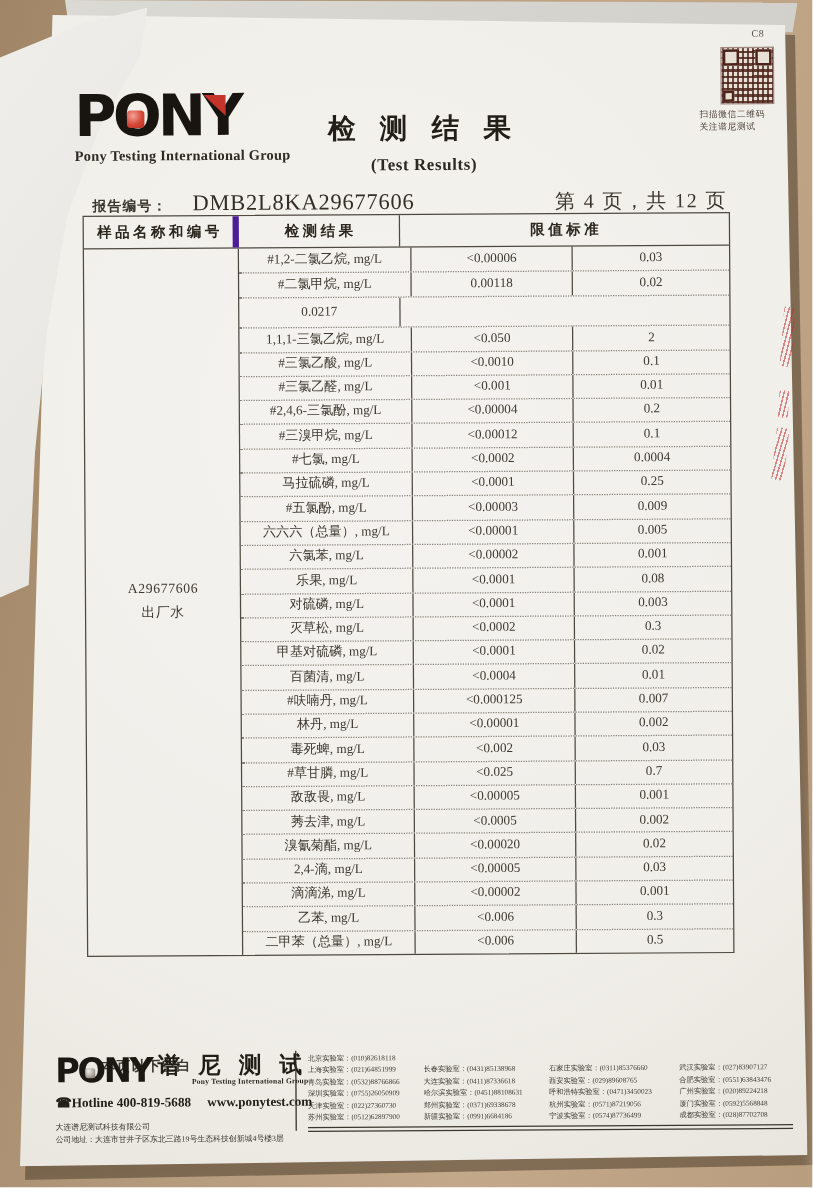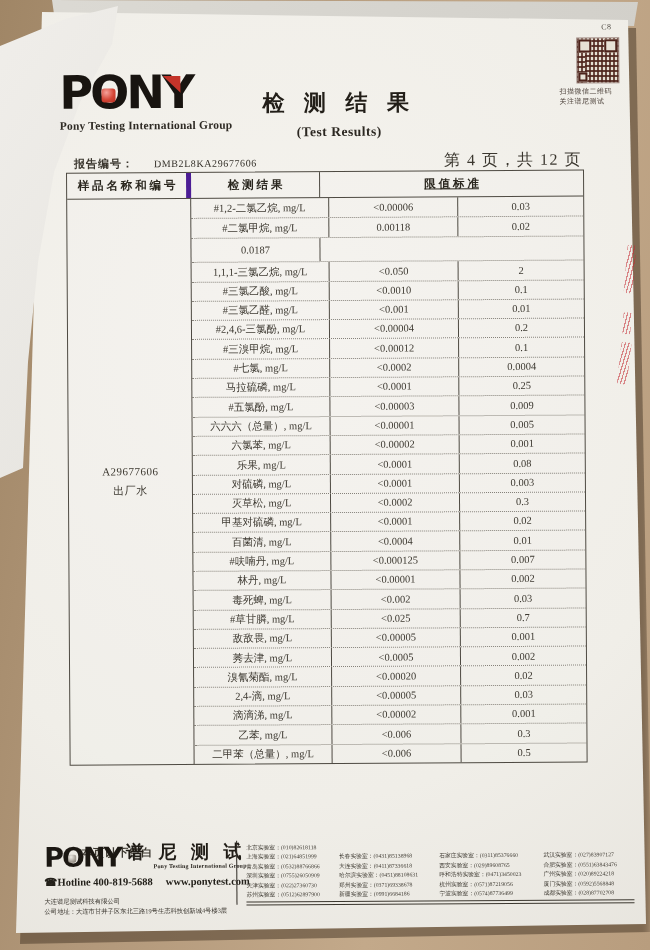--- a/index.html
+++ b/index.html
@@ -52,33 +52,33 @@
     border:2px solid #4d231b; background:#e7e1d5; }
   .qr::before { left:1px; top:1px; } .qr::after { right:1px; top:1px; }
   .qr .finder { position:absolute; left:1px; bottom:1px; width:9px; height:9px;
     border:2px solid #4d231b; background:#e7e1d5; }
   .qr-caption { position:absolute; left:560px; top:88px; font-size:7px; line-height:1.45;
     color:#4a3f38; letter-spacing:.5px; white-space:nowrap; }
 
   
   .report-line { position:absolute; left:74px; top:151px; width:508px; display:flex; align-items:baseline; }
   .report-label { font-weight:700; font-size:11px; letter-spacing:1px; }
-  .report-no { margin-left:20px; font-size:10px; letter-spacing:.6px; color:#332f28; }
+  .report-no { margin-left:20px; font-size:18px; letter-spacing:.6px; color:#332f28; }
   .page-info { margin-left:auto; font-size:16px; letter-spacing:1.5px; }
 
   
   .tbl { position:absolute; left:66px; top:171px; width:518px; border:1.6px solid #4e4a42;
     font-size:10.5px; color:#3d3931; background:rgba(255,255,255,.06); }
   .tbl-head { display:flex; border-bottom:1.2px solid #4e4a42; font-weight:700; font-size:11.5px;
     height:26px; align-items:center; text-align:center; color:#2b271f; }
   .tbl-head > div { height:100%; display:flex; align-items:center; justify-content:center; }
   .h1 { width:124px; border-right:5px solid #4c1d95; }
   .h2 { width:138px; border-right:1px solid #4e4a42; }
   .h3 { width:129px; border-right:1px solid #4e4a42; }
-  .h4 { flex:1;text-decoration:underline; }
+  .h4 { flex:1; }
   .tbl-body { display:flex; align-items:stretch; }
   .sample-cell { width:124px; border-right:1px solid #4e4a42; display:flex; flex-direction:column;
     justify-content:center; align-items:center; font-size:11px; line-height:1.8; letter-spacing:.5px; }
   .rows { flex:1; display:flex; flex-direction:column; }
   .row { display:flex; align-items:stretch; min-height:19.3px; }
   .row + .row { border-top:1px dotted #86827a; }
   .cell { display:flex; align-items:center; justify-content:center; text-align:center;
     padding:1px 3px; line-height:1.3; }
   .row.tall .cell { padding:5px 3px; }
   .c-item { width:138px; border-right:1px solid #4e4a42; }
@@ -171,21 +171,21 @@
             <div class="cell c-item">#1,2-二氯乙烷, mg/L</div>
             <div class="cell c-result">&lt;0.00006</div>
             <div class="cell c-limit">0.03</div>
           </div>
           <div class="row">
             <div class="cell c-item">#二氯甲烷, mg/L</div>
             <div class="cell c-result">0.00118</div>
             <div class="cell c-limit">0.02</div>
           </div>
           <div class="row tall">
-            <div class="cell c-result">0.0187</div>
+            <div class="cell c-result">0.0217</div>
           </div>
           <div class="row">
             <div class="cell c-item">1,1,1-三氯乙烷, mg/L</div>
             <div class="cell c-result">&lt;0.050</div>
             <div class="cell c-limit">2</div>
           </div>
           <div class="row">
             <div class="cell c-item">#三氯乙酸, mg/L</div>
             <div class="cell c-result">&lt;0.0010</div>
             <div class="cell c-limit">0.1</div>

